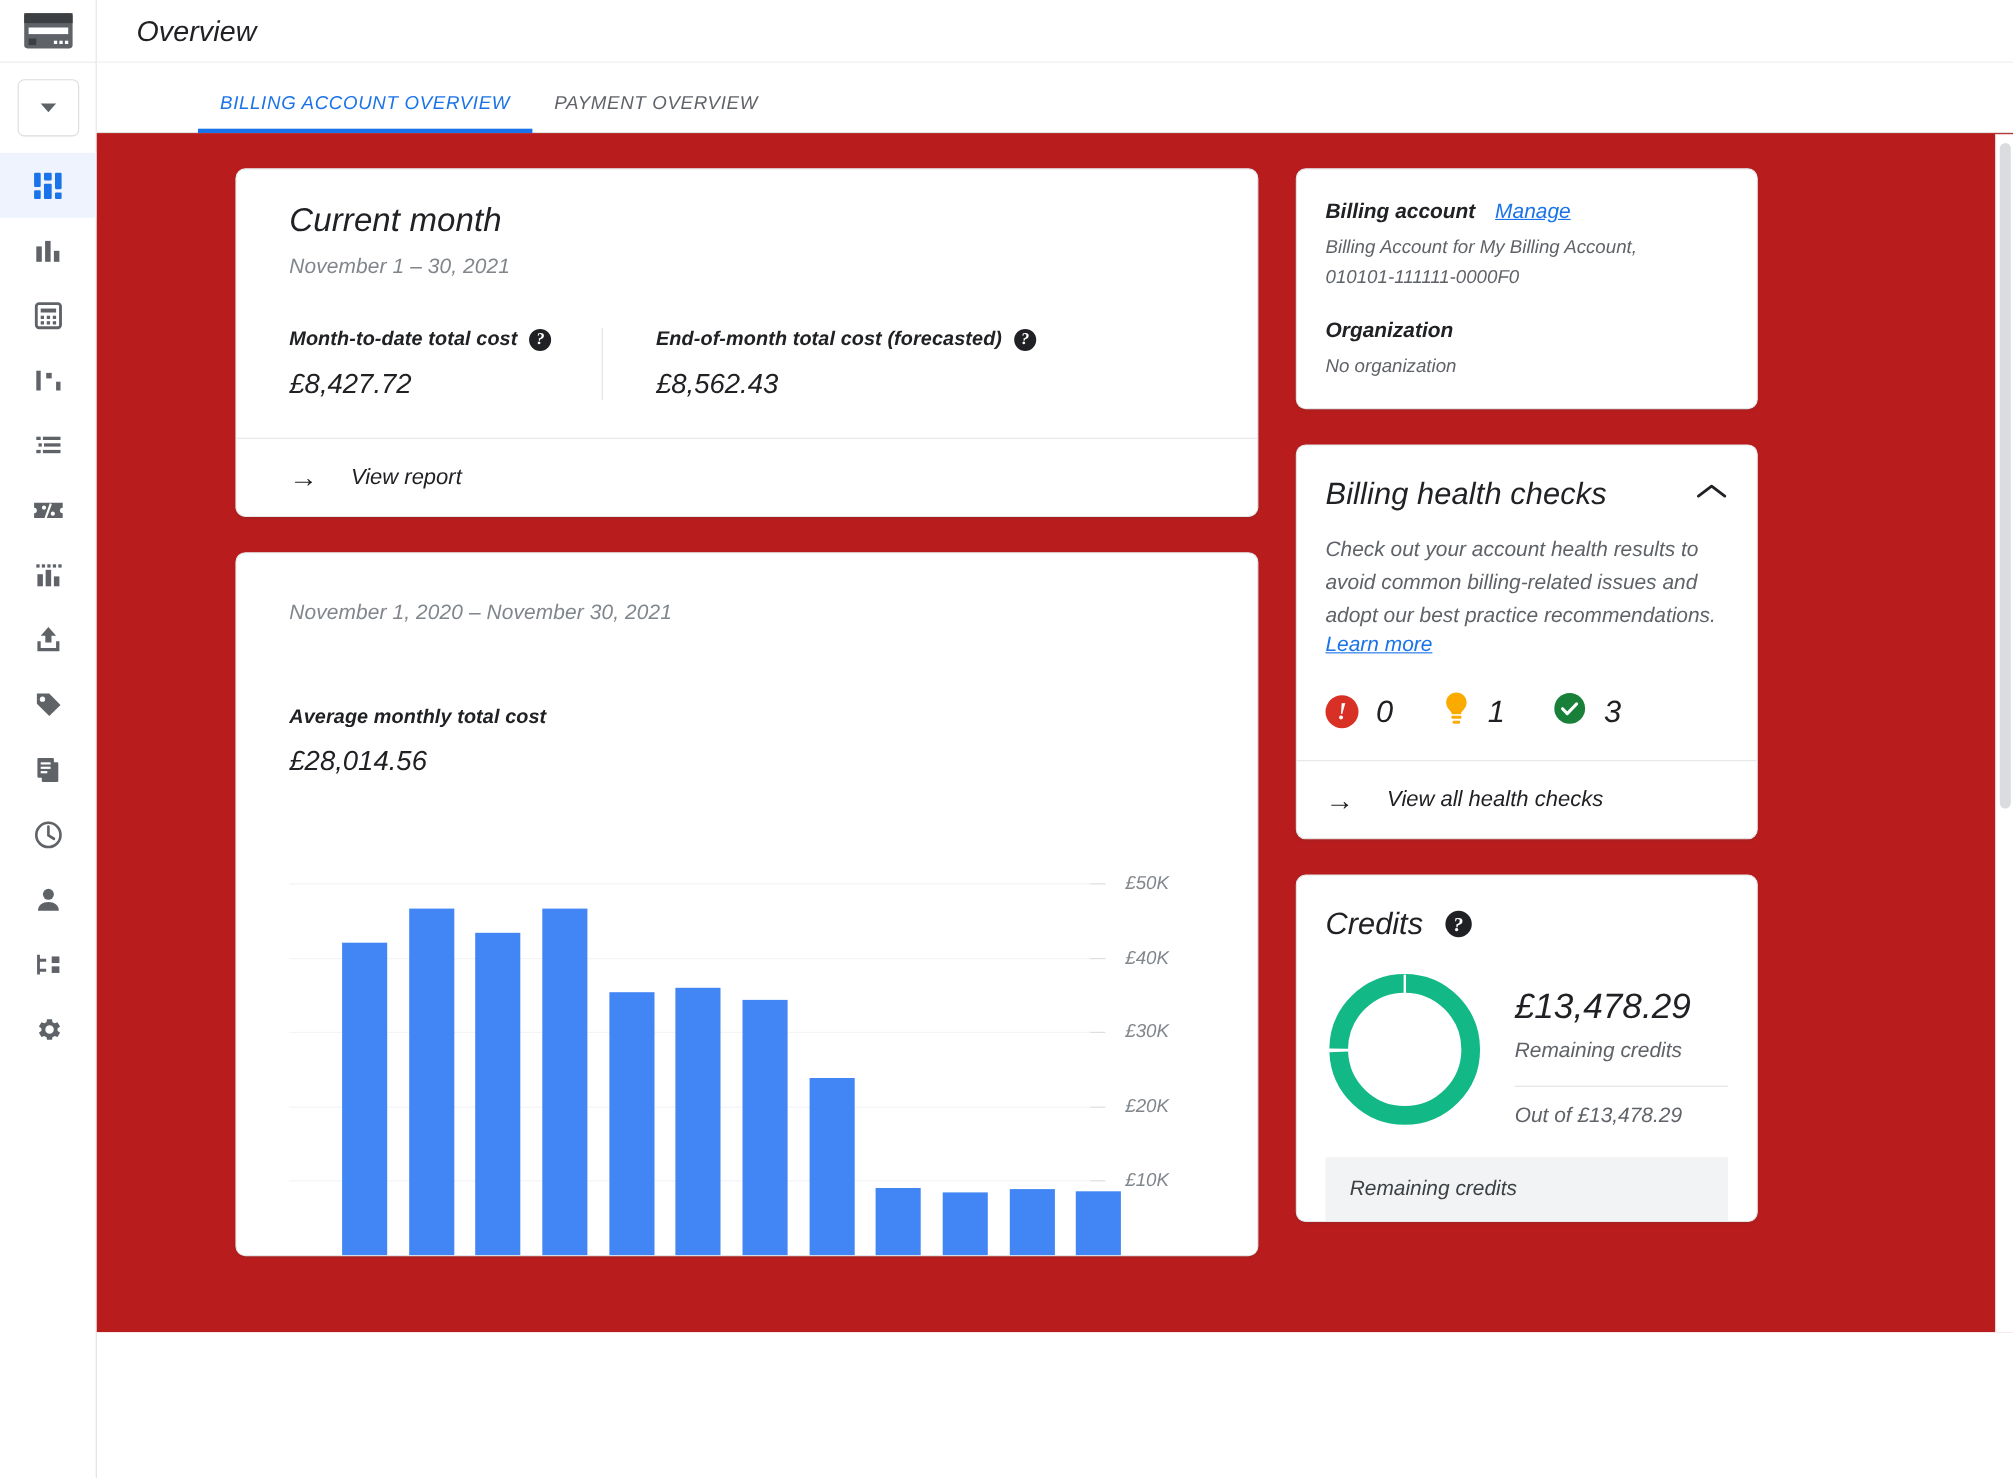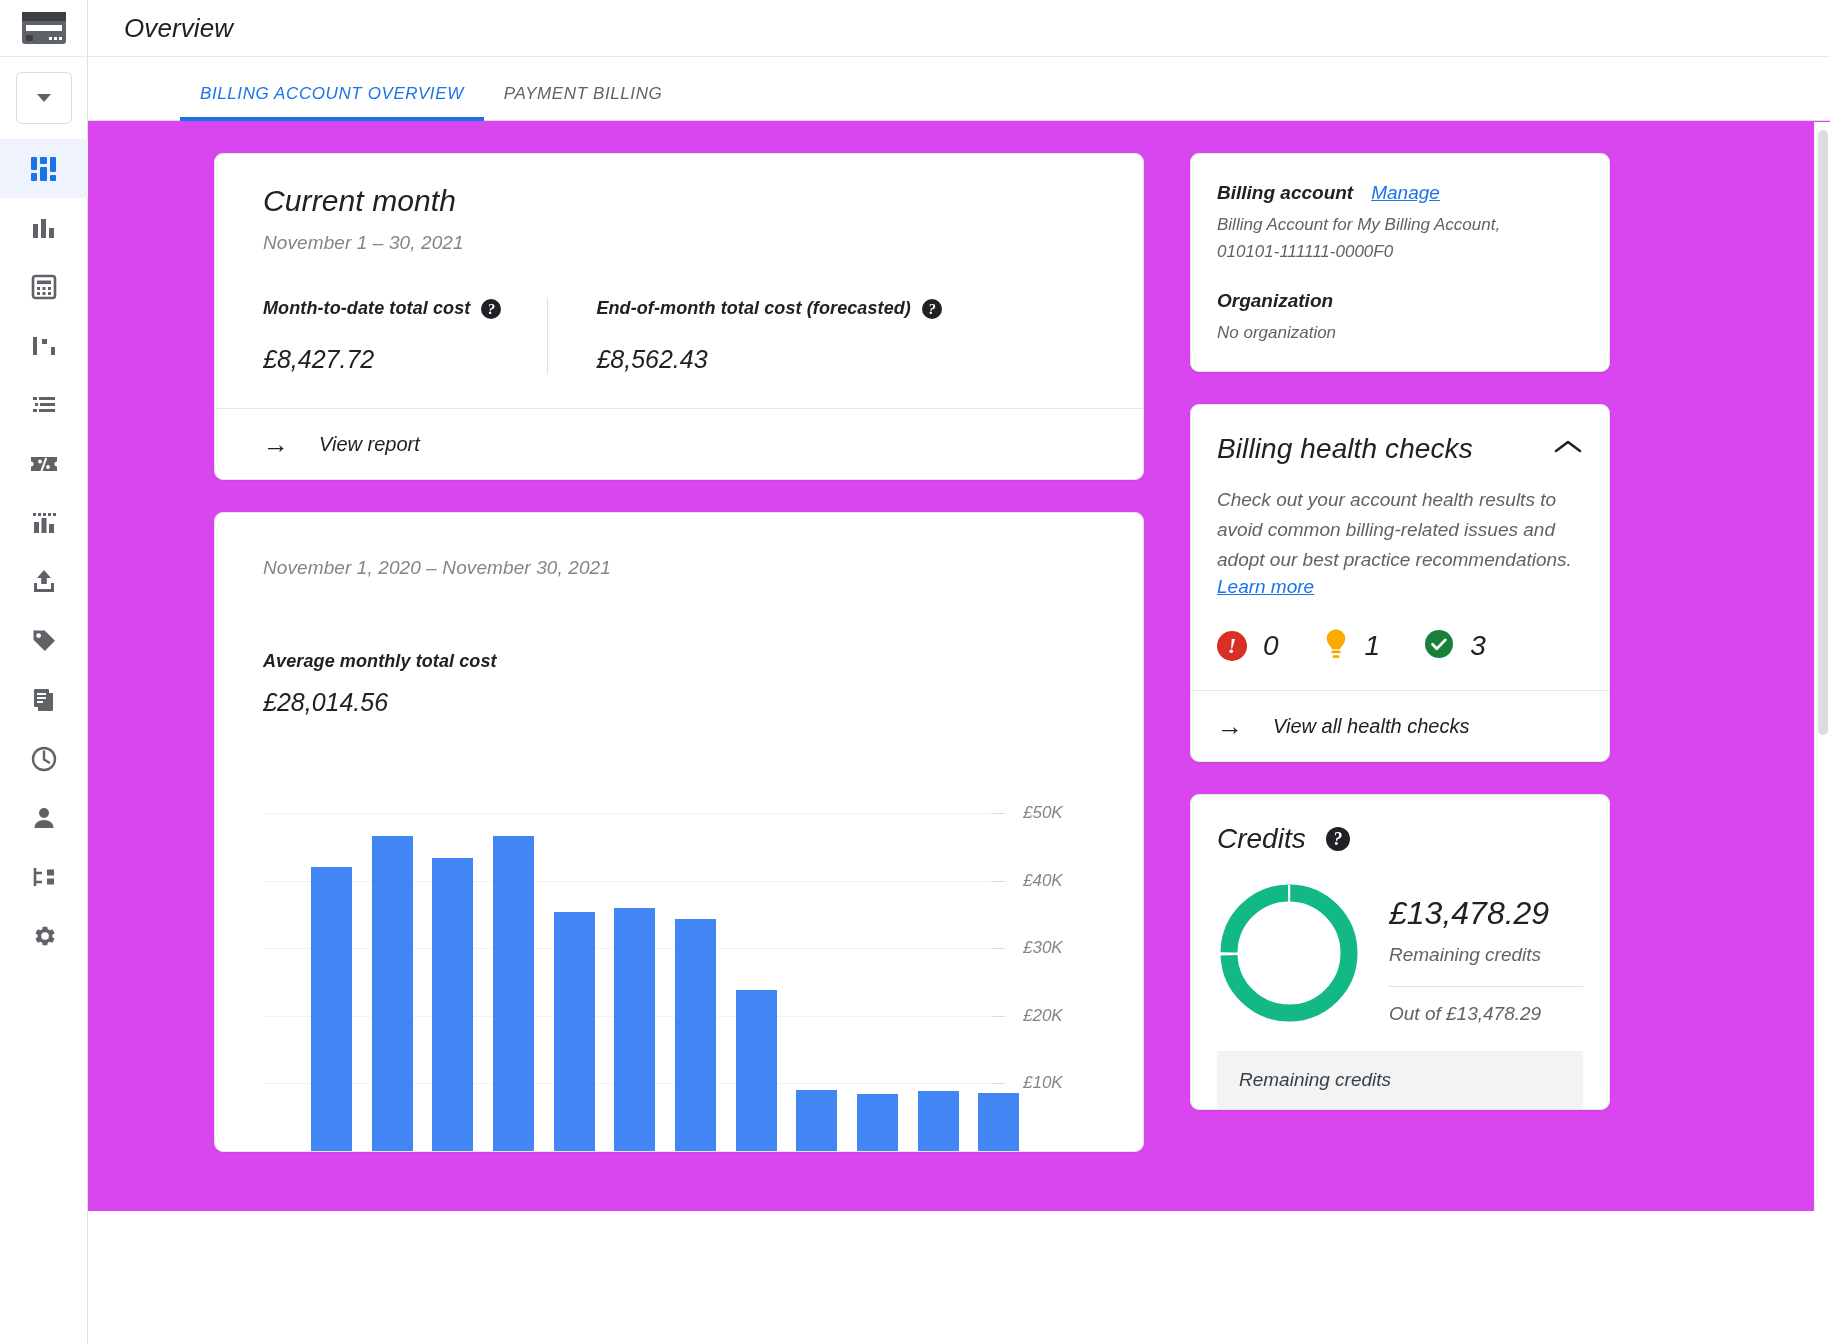--- a/index.html
+++ b/index.html
@@ -76,24 +76,24 @@
     white-space: nowrap;
   }
   .tab.active { color: #1a73e8; }
   .tab.active::after {
     content: ""; position: absolute; left: 0; right: 0; bottom: -1px;
     height: 4px; background: #1a73e8;
   }
 
   .content {
     flex: 1; overflow: hidden; position: relative;
-    background: #d946ef;
+    background: #b91c1c;
     padding: 32px 15px 0 0;
     display: flex;
-    gap: 46px;
+    gap: 34px;
   }
   .col-left { width: 930px; min-width: 930px; margin-left: 126px; }
   .col-right { width: 420px; min-width: 420px; }
 
   .card {
     background: #fff;
     border: 1px solid #e4e6e8;
     border-radius: 9px;
     box-shadow: 0 1px 2px rgba(60,64,67,0.12);
     margin-bottom: 32px;
@@ -103,21 +103,21 @@
   .card-title { font-size: 30px; font-weight: 400; color: #202124; letter-spacing: 0.1px; }
   .card-subtitle { font-size: 19px; color: #80868b; margin-top: 14px; letter-spacing: 0.1px; }
 
   .metrics { display: flex; margin-top: 44px; }
   .metric { padding-right: 46px; }
   .metric + .metric { border-left: 1px solid #e0e0e0; padding-left: 48px; padding-right: 0; }
   .metric-label {
     font-size: 18px; font-weight: 700; color: #202124;
     display: flex; align-items: center; gap: 11px; letter-spacing: 0.1px;
   }
-  .metric-value { font-size: 25px; color: #202124; margin-top: 26px; font-weight: 400; }
+  .metric-value { font-size: 25px; color: #202124; margin-top: 16px; font-weight: 400; }
 
   .help-dot {
     width: 20px; height: 20px; border-radius: 50%;
     background: #202124; color: #fff;
     font-size: 15px; font-weight: 700; line-height: 20px;
     text-align: center; display: inline-block; cursor: pointer;
     font-family: "Liberation Serif", serif;
   }
   .help-dot.big { width: 24px; height: 24px; font-size: 18px; line-height: 24px; }
 
@@ -387,21 +387,21 @@
   </div>
 
   <div class="main">
 
     <div class="topbar">
       <div class="topbar-title">Overview</div>
     </div>
 
     <div class="tabsbar">
       <div class="tab active">BILLING ACCOUNT OVERVIEW</div>
-      <div class="tab">PAYMENT BILLING</div>
+      <div class="tab">PAYMENT OVERVIEW</div>
     </div>
 
     <div class="content">
 
       <div class="col-left">
 
         <div class="card">
           <div class="card-body">
             <div class="card-title">Current month</div>
             <div class="card-subtitle">November 1 – 30, 2021</div>

